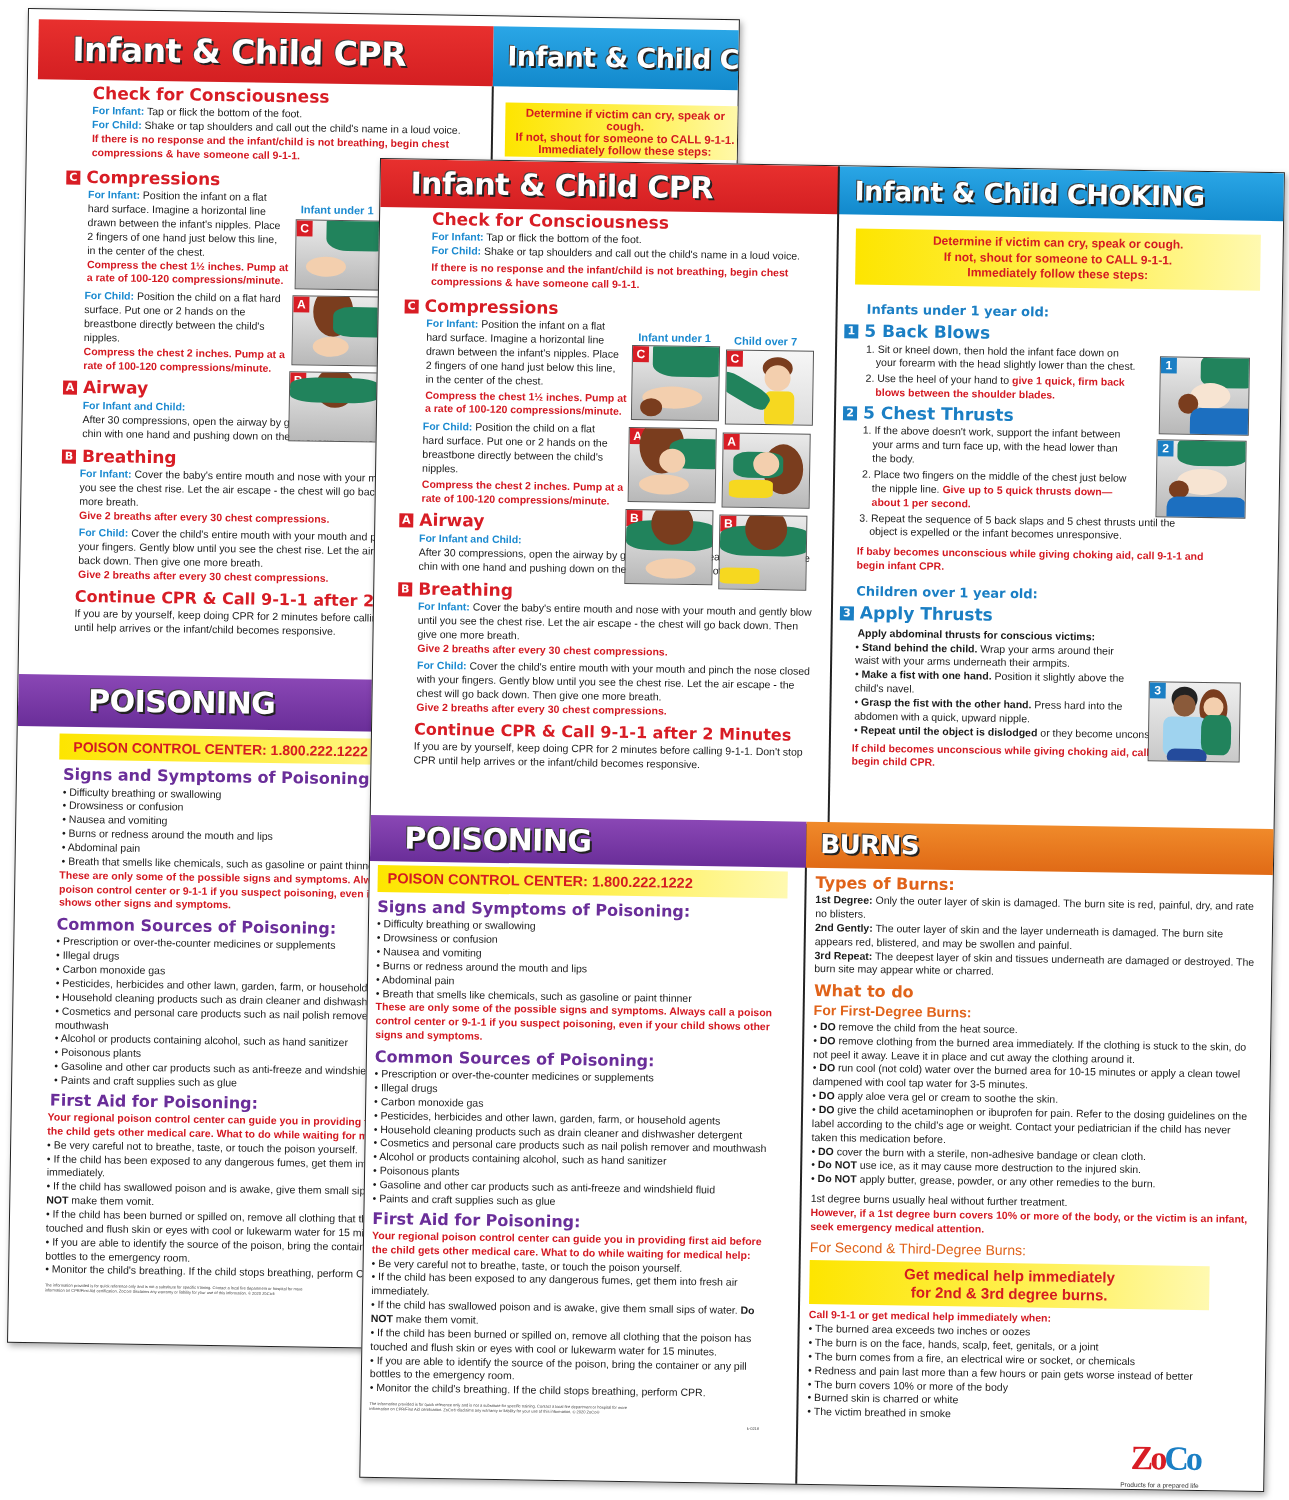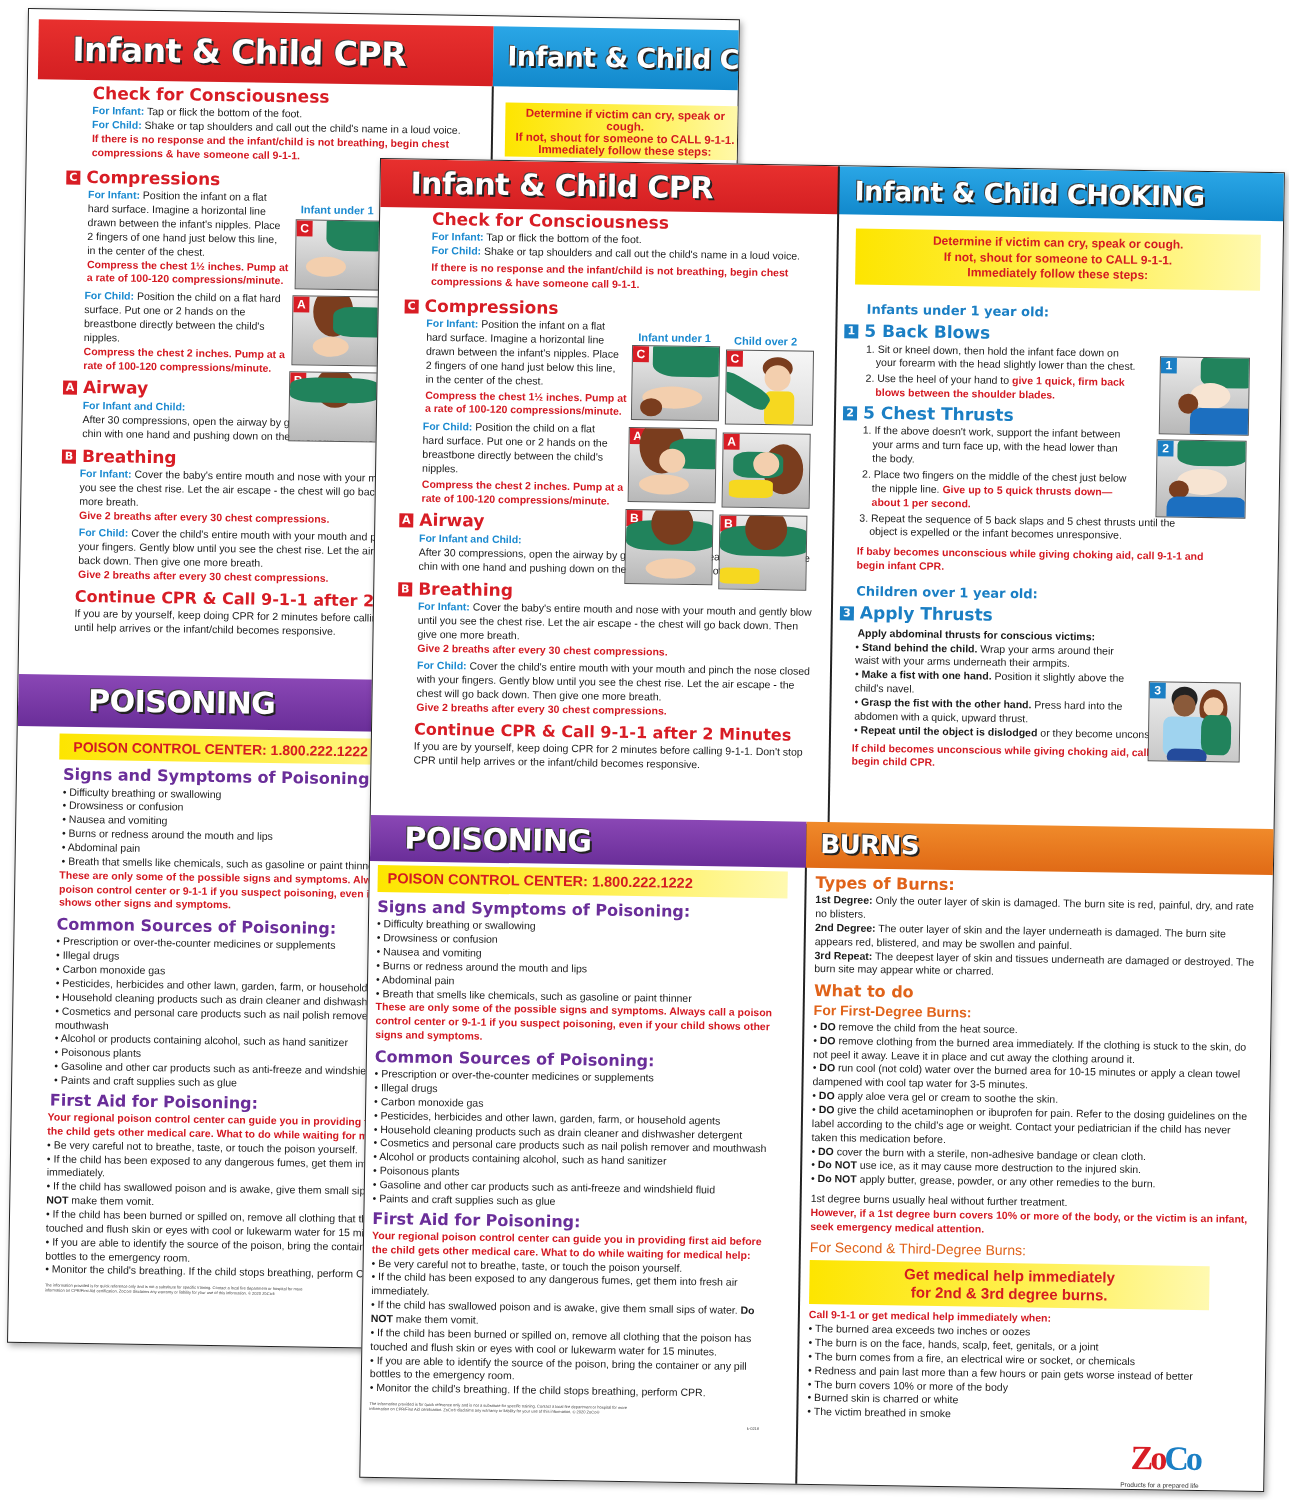--- a/index.html
+++ b/index.html
@@ -155,21 +155,21 @@
     <div style="margin-left:20px;width:400px"><span class="lbl-blue">For Infant:</span><span> Cover the baby's entire mouth and nose with your mouth and gently blow until you see the chest rise. Let the air escape - the chest will go back down. Then give one more breath.</span></div>
     <div class="txt-red" style="margin-left:20px">Give 2 breaths after every 30 chest compressions.</div>
     <div style="margin-left:20px;width:400px;margin-top:4px"><span class="lbl-blue">For Child:</span><span> Cover the child's entire mouth with your mouth and pinch the nose closed with your fingers. Gently blow until you see the chest rise. Let the air escape - the chest will go back down. Then give one more breath.</span></div>
     <div class="txt-red" style="margin-left:20px">Give 2 breaths after every 30 chest compressions.</div>
 
     <div class="h-red" style="font-size:16px;margin-left:18px;margin-top:4px;white-space:nowrap">Continue CPR &amp; Call 9-1-1 after 2 Minutes</div>
     <div style="margin-left:18px;width:400px">If you are by yourself, keep doing CPR for 2 minutes before calling 9-1-1. Don't stop CPR until help arrives or the infant/child becomes responsive.</div>
   </div>
 
   <div class="lbl-blue" style="position:absolute;left:260px;top:168px;font-size:11px">Infant under 1</div>
-  <div class="lbl-blue" style="position:absolute;left:356px;top:170px;font-size:11px">Child over 2</div>
+  <div class="lbl-blue" style="position:absolute;left:356px;top:170px;font-size:11px">Child over 7</div>
   <div class="fig" style="left:254px;top:182px;width:88px;height:75px">
       <span class="tag">C</span>
       <div class="arm" style="left:20px;top:-10px;width:80px;height:40px"></div>
       <div class="head" style="left:10px;top:40px;width:60px;height:22px"></div>
       <div class="hair" style="left:8px;top:52px;width:22px;height:18px"></div>
     </div>
   <div class="fig" style="left:348px;top:185px;width:88px;height:75px;background:linear-gradient(#f6f6f6,#ddd)">
       <span class="tag">C</span>
       <div class="hair" style="left:36px;top:6px;width:30px;height:22px"></div>
       <div class="head" style="left:38px;top:14px;width:26px;height:26px"></div>
@@ -217,21 +217,21 @@
     <div style="margin-left:20px;width:270px;padding-left:10px;text-indent:-10px">1. If the above doesn't work, support the infant between your arms and turn face up, with the head lower than the body.</div>
     <div style="margin-left:20px;width:270px;padding-left:10px;text-indent:-10px;margin-top:2px"><span>2. Place two fingers on the middle of the chest just below the nipple line. </span><span class="txt-red">Give up to 5 quick thrusts down—about 1 per second.</span></div>
     <div style="margin-left:18px;width:330px;padding-left:10px;text-indent:-10px;margin-top:2px">3. Repeat the sequence of 5 back slaps and 5 chest thrusts until the object is expelled or the infant becomes unresponsive.</div>
     <div class="txt-red" style="margin-left:16px;width:360px;margin-top:6px">If baby becomes unconscious while giving choking aid, call 9-1-1 and begin infant CPR.</div>
     <div class="h-blue" style="font-size:13px;margin-left:16px;margin-top:10px">Children over 1 year old:</div>
     <div class="h-blue" style="font-size:17px;margin-top:2px"><span class="badge bl">3</span><span>Apply Thrusts</span></div>
     <div class="b" style="margin-left:18px;margin-top:2px">Apply abdominal thrusts for conscious victims:</div>
     <ul style="margin-left:16px;width:270px">
       <li><b>Stand behind the child.</b><span> Wrap your arms around their waist with your arms underneath their armpits.</span></li>
       <li><b>Make a fist with one hand.</b><span> Position it slightly above the child's navel.</span></li>
-      <li><b>Grasp the fist with the other hand.</b><span> Press hard into the abdomen with a quick, upward thrust.</span></li>
+      <li><b>Grasp the fist with the other hand.</b><span> Press hard into the abdomen with a quick, upward nipple.</span></li>
       <li style="width:360px"><b>Repeat until the object is dislodged</b><span> or they become unconscious.</span></li>
     </ul>
     <div class="txt-red" style="margin-left:14px;width:360px;margin-top:4px">If child becomes unconscious while giving choking aid, call 9-1-1 and begin child CPR.</div>
   </div>
   <div class="fig" style="left:782px;top:185px;width:90px;height:78px">
       <span class="tag bl">1</span>
       <div class="arm" style="left:40px;top:-5px;width:60px;height:35px"></div>
       <div class="head" style="left:30px;top:25px;width:40px;height:26px;background:#f7e4d2"></div>
       <div class="hair" style="left:18px;top:36px;width:20px;height:20px"></div>
       <div class="blanket" style="left:30px;top:50px;width:70px;height:34px"></div>
@@ -291,21 +291,21 @@
         <li>Monitor the child's breathing. If the child stops breathing, perform CPR.</li>
     </ul>
     <div class="fine" style="margin-top:6px;width:260px">The information provided is for quick reference only and is not a substitute for specific training. Contact a local fire department or hospital for more information on CPR/First Aid certification. ZoCo® disclaims any warranty or liability for your use of this information. © 2020 ZoCo®</div>
     <div class="fine" style="position:absolute;right:30px;bottom:-14px">k-0218</div>
   </div>
 
   <div class="banner orange" style="top:656px;left:436px;width:469px;height:46px;font-size:26px;padding:7px 0 0 14px">BURNS</div>
   <div class="content" style="left:446px;top:706px;width:440px">
     <div class="h-orange" style="font-size:16px">Types of Burns:</div>
     <div><b>1st Degree:</b><span> Only the outer layer of skin is damaged. The burn site is red, painful, dry, and rate no blisters.</span></div>
-    <div><b>2nd Degree:</b><span> The outer layer of skin and the layer underneath is damaged. The burn site appears red, blistered, and may be swollen and painful.</span></div>
+    <div><b>2nd Gently:</b><span> The outer layer of skin and the layer underneath is damaged. The burn site appears red, blistered, and may be swollen and painful.</span></div>
     <div><b>3rd Repeat:</b><span> The deepest layer of skin and tissues underneath are damaged or destroyed. The burn site may appear white or charred.</span></div>
     <div class="h-orange" style="font-size:16px;margin-top:4px">What to do</div>
     <div style="font-size:14px;color:#e0631a;font-weight:700">For First-Degree Burns:</div>
     <ul>
       <li><b>DO</b><span> remove the child from the heat source.</span></li>
       <li><b>DO</b><span> remove clothing from the burned area immediately. If the clothing is stuck to the skin, do not peel it away. Leave it in place and cut away the clothing around it.</span></li>
       <li><b>DO</b><span> run cool (not cold) water over the burned area for 10-15 minutes or apply a clean towel dampened with cool tap water for 3-5 minutes.</span></li>
       <li><b>DO</b><span> apply aloe vera gel or cream to soothe the skin.</span></li>
       <li><b>DO</b><span> give the child acetaminophen or ibuprofen for pain. Refer to the dosing guidelines on the label according to the child's age or weight. Contact your pediatrician if the child has never taken this medication before.</span></li>
       <li><b>DO</b><span> cover the burn with a sterile, non-adhesive bandage or clean cloth.</span></li>

